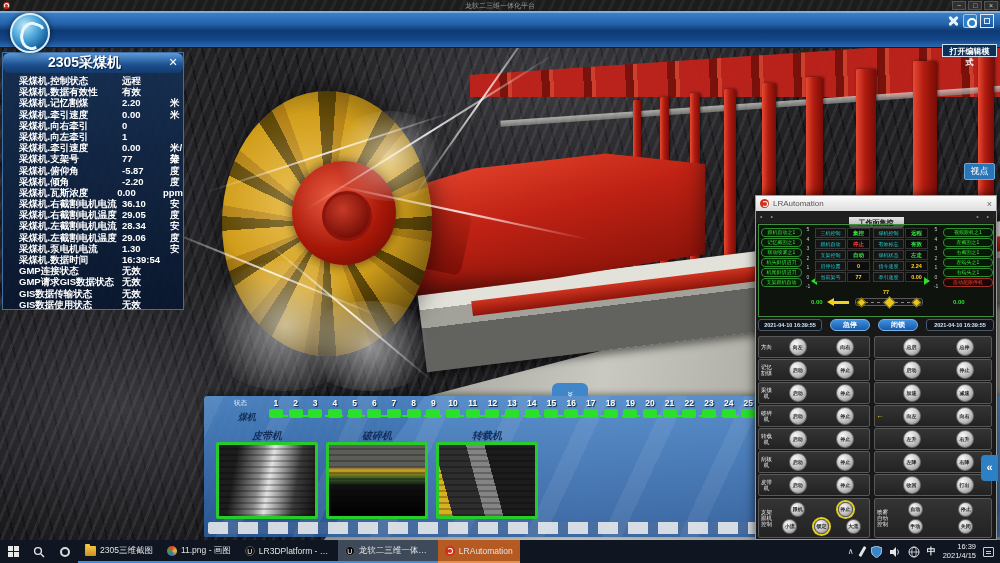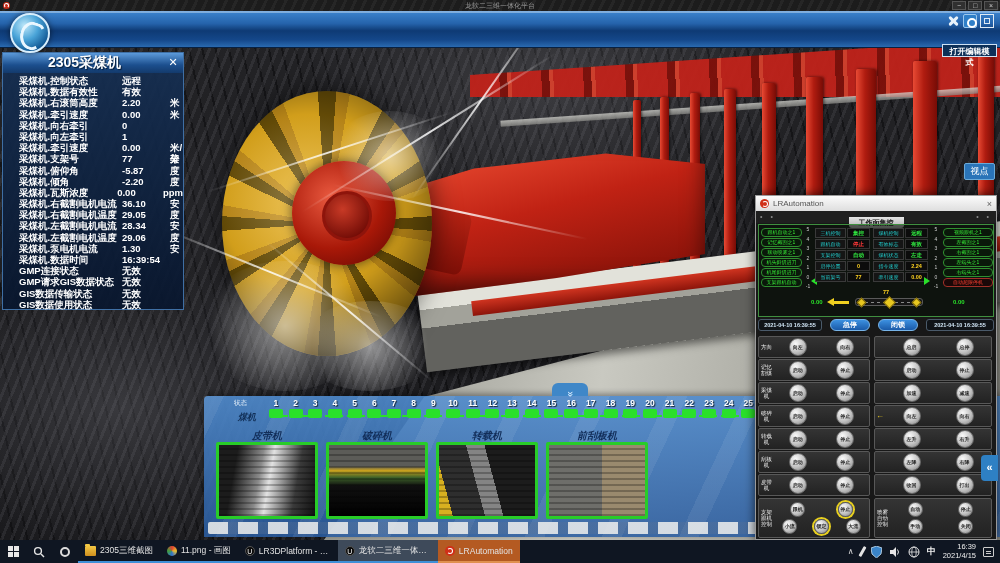--- a/index.html
+++ b/index.html
@@ -78,21 +78,21 @@
   .hub{position:absolute;left:292px;top:150px;width:104px;height:104px;border-radius:50%;
     background:radial-gradient(circle at 38% 35%,#ea5a40,#a81808 55%,#6c0a04 90%);box-shadow:0 0 12px rgba(0,0,0,.6);}
   .hub::after{content:"";position:absolute;left:30px;top:30px;width:44px;height:44px;border-radius:50%;
     background:radial-gradient(circle at 40% 35%,#c83a26,#700b05 80%);border:3px solid #8e140b;}
   .ray{position:absolute;height:2px;background:linear-gradient(90deg,rgba(255,255,255,0),rgba(255,255,255,.85),rgba(255,255,255,0));}
   .mist{position:absolute;border-radius:50%;background:radial-gradient(circle,rgba(255,255,255,.55),rgba(255,255,255,0) 70%);}
 
   
   .sp{position:absolute;left:2px;top:52px;width:182px;height:258px;z-index:40;
     background:linear-gradient(180deg,rgba(22,48,84,.93),rgba(8,22,46,.92));border:1px solid #3f6fa4;}
-  .sp-head{height:20px;background:linear-gradient(180deg,#5c9ada,#1c4f8e 60%,#133a6c);display:flex;align-items:center;}
+  .sp-head{height:20px;background:linear-gradient(180deg,#5c9ada,#1c4f8e 60%,#133a6c);display:flex;align-items:center;border-radius:6px;}
   .sp-title{flex:1;text-align:center;font-size:14px;font-weight:bold;color:#fff;text-shadow:1px 1px 1px #061c38;}
   .sp-close{width:14px;height:14px;margin-right:3px;color:#fff;font-size:11px;line-height:13px;text-align:center;cursor:pointer;}
   .sp-rows{padding:2px 0 0 16px;}
   .sp-row{display:flex;height:11.2px;font-size:9.5px;font-weight:bold;color:#fff;line-height:11px;}
   .sp-l{width:103px;white-space:nowrap;overflow:hidden;}
   .sp-v{width:48px;}
   .sp-u{flex:1;}
 
   .viewpoint{position:absolute;left:964px;top:163px;width:31px;height:17px;z-index:35;background:#2a74b8;border:1px solid #6aaad8;
     color:#fff;font-size:9px;text-align:center;line-height:15px;border-radius:2px;cursor:pointer;}
@@ -317,21 +317,21 @@
           <span class="sp-u"></span>
         </div>
 
         <div class="sp-row">
           <span class="sp-l">采煤机.数据有效性</span>
           <span class="sp-v">有效</span>
           <span class="sp-u"></span>
         </div>
 
         <div class="sp-row">
-          <span class="sp-l">采煤机.右滚筒高度</span>
+          <span class="sp-l">采煤机.记忆割煤</span>
           <span class="sp-v">2.20</span>
           <span class="sp-u">米</span>
         </div>
 
         <div class="sp-row">
           <span class="sp-l">采煤机.牵引速度</span>
           <span class="sp-v">0.00</span>
           <span class="sp-u">米</span>
         </div>
 
@@ -582,24 +582,20 @@
         <div class="cam-cell">
           <span class="cam-label">破碎机</span>
           <div class="thumb t2"></div>
         </div>
 
         <div class="cam-cell">
           <span class="cam-label">转载机</span>
           <div class="thumb t3"></div>
         </div>
 
-        <div class="cam-cell">
-          <span class="cam-label">前刮板机</span>
-          <div class="thumb t4"></div>
-        </div>
 
       </div>
     <div class="ind-bar"></div>
   </div>
 
   <div class="collapse-tab">«</div>
 
   <div class="lrw">
     <div class="lr-title">
       <span class="lr-logo"></span>

